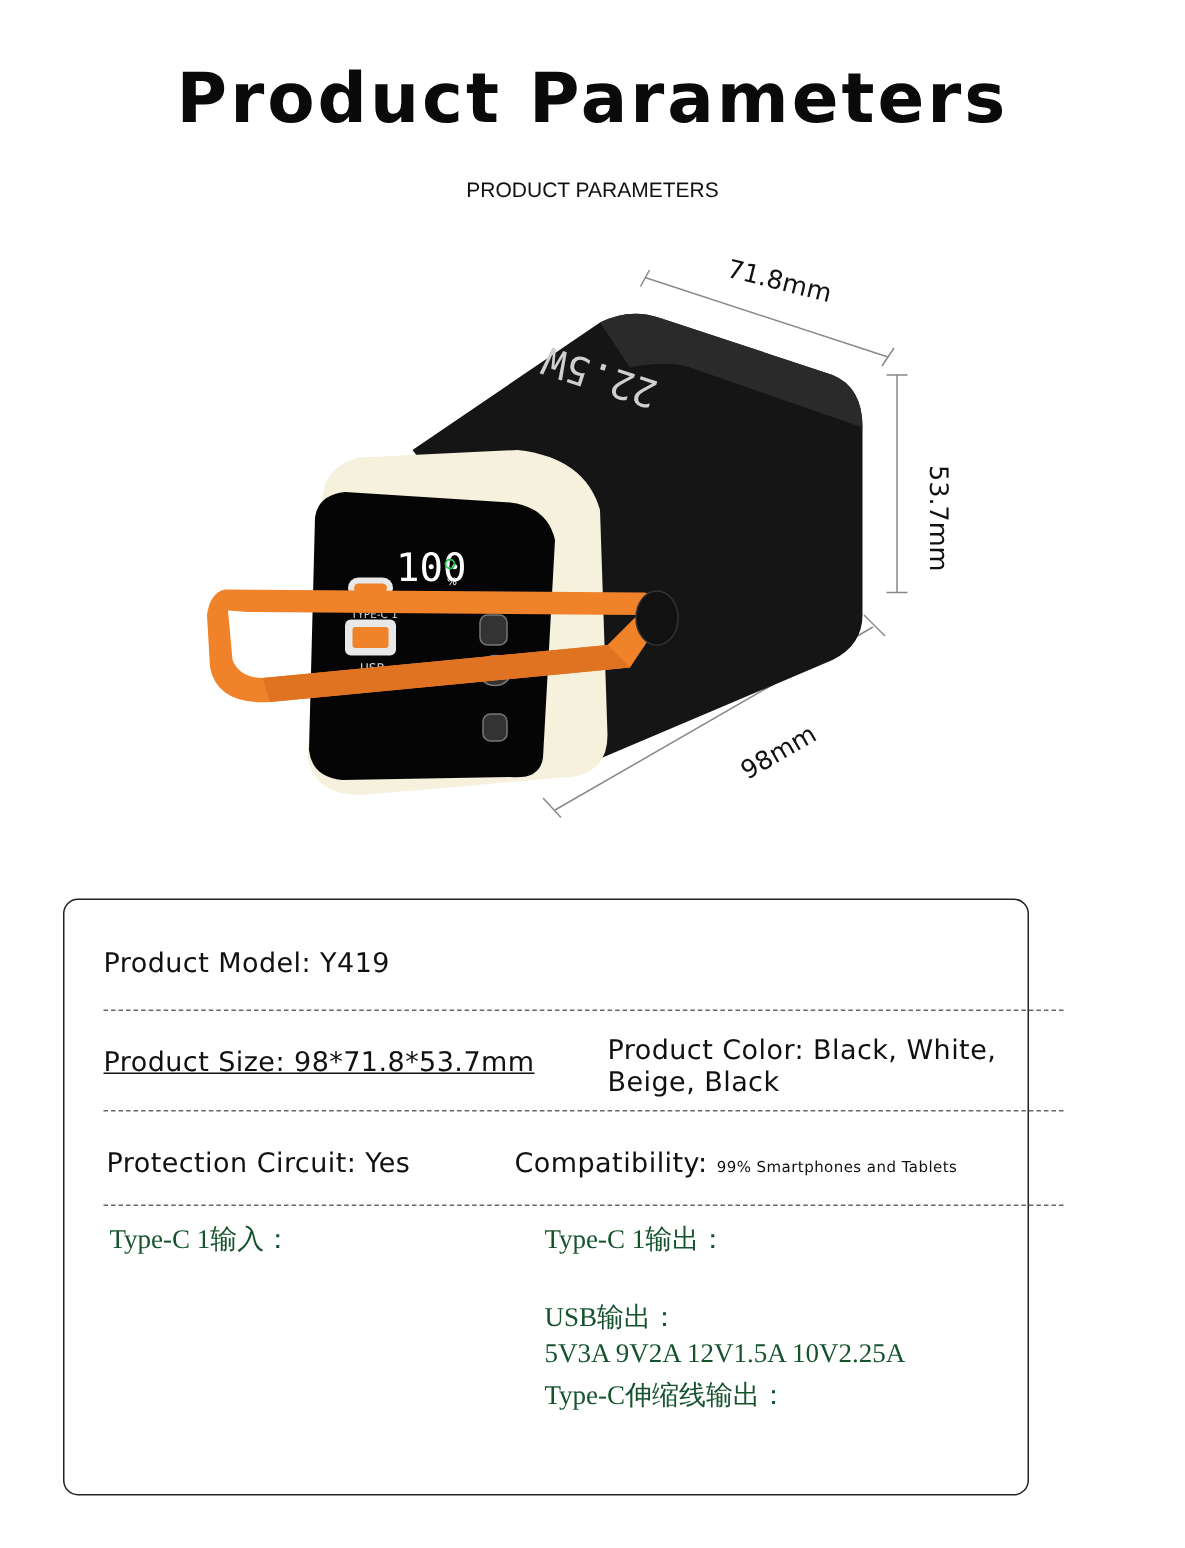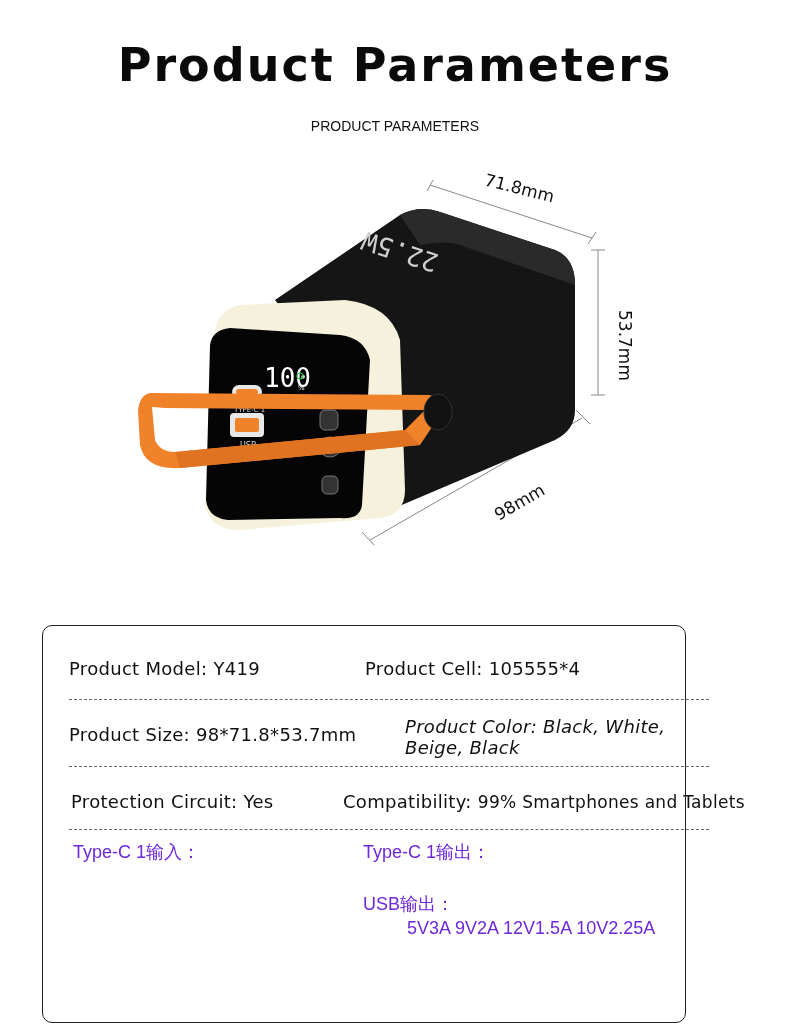--- a/index.html
+++ b/index.html
@@ -1,25 +1,25 @@
 <!DOCTYPE html>
 <html><head>
 <meta charset="utf-8">
 <style>
   html, body { margin:0; padding:0; background:#ffffff; }
   body { width:790px; height:1032px; position:relative; overflow:hidden; font-family:"DejaVu Sans", sans-serif; color:#111; }
   .title { position:absolute; top:38px; left:0; width:790px; text-align:center; font-size:46px; font-weight:bold; letter-spacing:2px; color:#0a0a0a; }
   .subtitle { position:absolute; top:118px; left:0; width:790px; text-align:center; font-family:"Liberation Sans", sans-serif; font-size:14px; color:#111; }
   .product-area { position:absolute; top:160px; left:0; width:790px; height:420px; }
   .dim-label { position:absolute; font-family:"DejaVu Sans", sans-serif; font-size:17px; color:#111; white-space:nowrap; }
-  .spec-box { position:absolute; left:42px; top:625px; width:644px; height:398px; border:1.5px solid #222; border-radius:10px; box-sizing:border-box; }
+  .spec-box { position:absolute; left:42px; top:599px; width:644px; height:398px; border:1.5px solid #222; border-radius:10px; box-sizing:border-box; }
   .cell { position:absolute; font-family:"DejaVu Sans", sans-serif; font-size:18px; color:#111; white-space:nowrap; letter-spacing:0.3px; }
   .dash { position:absolute; left:26px; width:640px; height:0; border-top:1px dashed #666; }
-  .small { font-size:17px; }
-  .mono-line { position:absolute; font-family:Liberation Sans, sans-serif; font-size:18px; color:#6d28d9; white-space:nowrap; }
+  .small { font-size:10px; }
+  .mono-line { position:absolute; font-family:Liberation Serif, serif; font-size:18px; color:#14532d; white-space:nowrap; }
 </style>
 </head>
 <body>
 
 <div class="title">Product Parameters</div>
 <div class="subtitle">PRODUCT PARAMETERS</div>
 
 <div class="product-area">
   <svg width="790" height="420" viewBox="0 160 790 420">
 
@@ -67,40 +67,38 @@
   </svg>
   <div class="dim-label" style="left:484px; top:18px; transform:rotate(14deg);">71.8mm</div>
   <div class="dim-label" style="left:583px; top:150px; transform:rotate(90deg); transform-origin:left top; left:635px;">53.7mm</div>
   <div class="dim-label" style="left:492px; top:332px; transform:rotate(-30deg);">98mm</div>
 </div>
 
 <div class="spec-box">
   <div class="cell" style="left:26px; top:32px;">
     <span>Product Model:</span> <span>Y419</span>
   </div>
-  <div class="cell" style="left:322px; top:32px;">
-    <span>Product Cell:</span> <span>105555*4</span>
-  </div>
   <div class="dash" style="top:73px;"></div>
 
-  <div class="cell" style="left:26px; top:98px;">
+  <div class="cell" style="left:26px; top:98px;text-decoration:underline;">
     <span>Product Size:</span> <span>98*71.8*53.7mm</span>
   </div>
-  <div class="cell" style="left:362px; top:90px; line-height:21px;font-style:italic;">
+  <div class="cell" style="left:362px; top:90px; line-height:21px;">
     <span>Product Color:</span> <span>Black, White,</span><br>
     <span>Beige, Black</span>
   </div>
   <div class="dash" style="top:140px;"></div>
 
   <div class="cell" style="left:28px; top:165px;">
     <span>Protection Circuit:</span> <span>Yes</span>
   </div>
   <div class="cell" style="left:300px; top:165px;">
     <span>Compatibility:</span> <span class="small">99% Smartphones and Tablets</span>
   </div>
   <div class="dash" style="top:203px;"></div>
 
   <div class="mono-line" style="left:30px; top:214px;">Type-C 1输入：</div>
 
   <div class="mono-line" style="left:320px; top:214px;">Type-C 1输出：</div>
   <div class="mono-line" style="left:320px; top:266px;">USB输出：</div>
-  <div class="mono-line" style="left:320px; top:292px;margin-left:44px;">5V3A  9V2A  12V1.5A  10V2.25A</div>
+  <div class="mono-line" style="left:320px; top:292px;">5V3A  9V2A  12V1.5A  10V2.25A</div>
+  <div class="mono-line" style="left:320px; top:318px;">Type-C伸缩线输出：</div>
 </div>
 
 </body></html>

